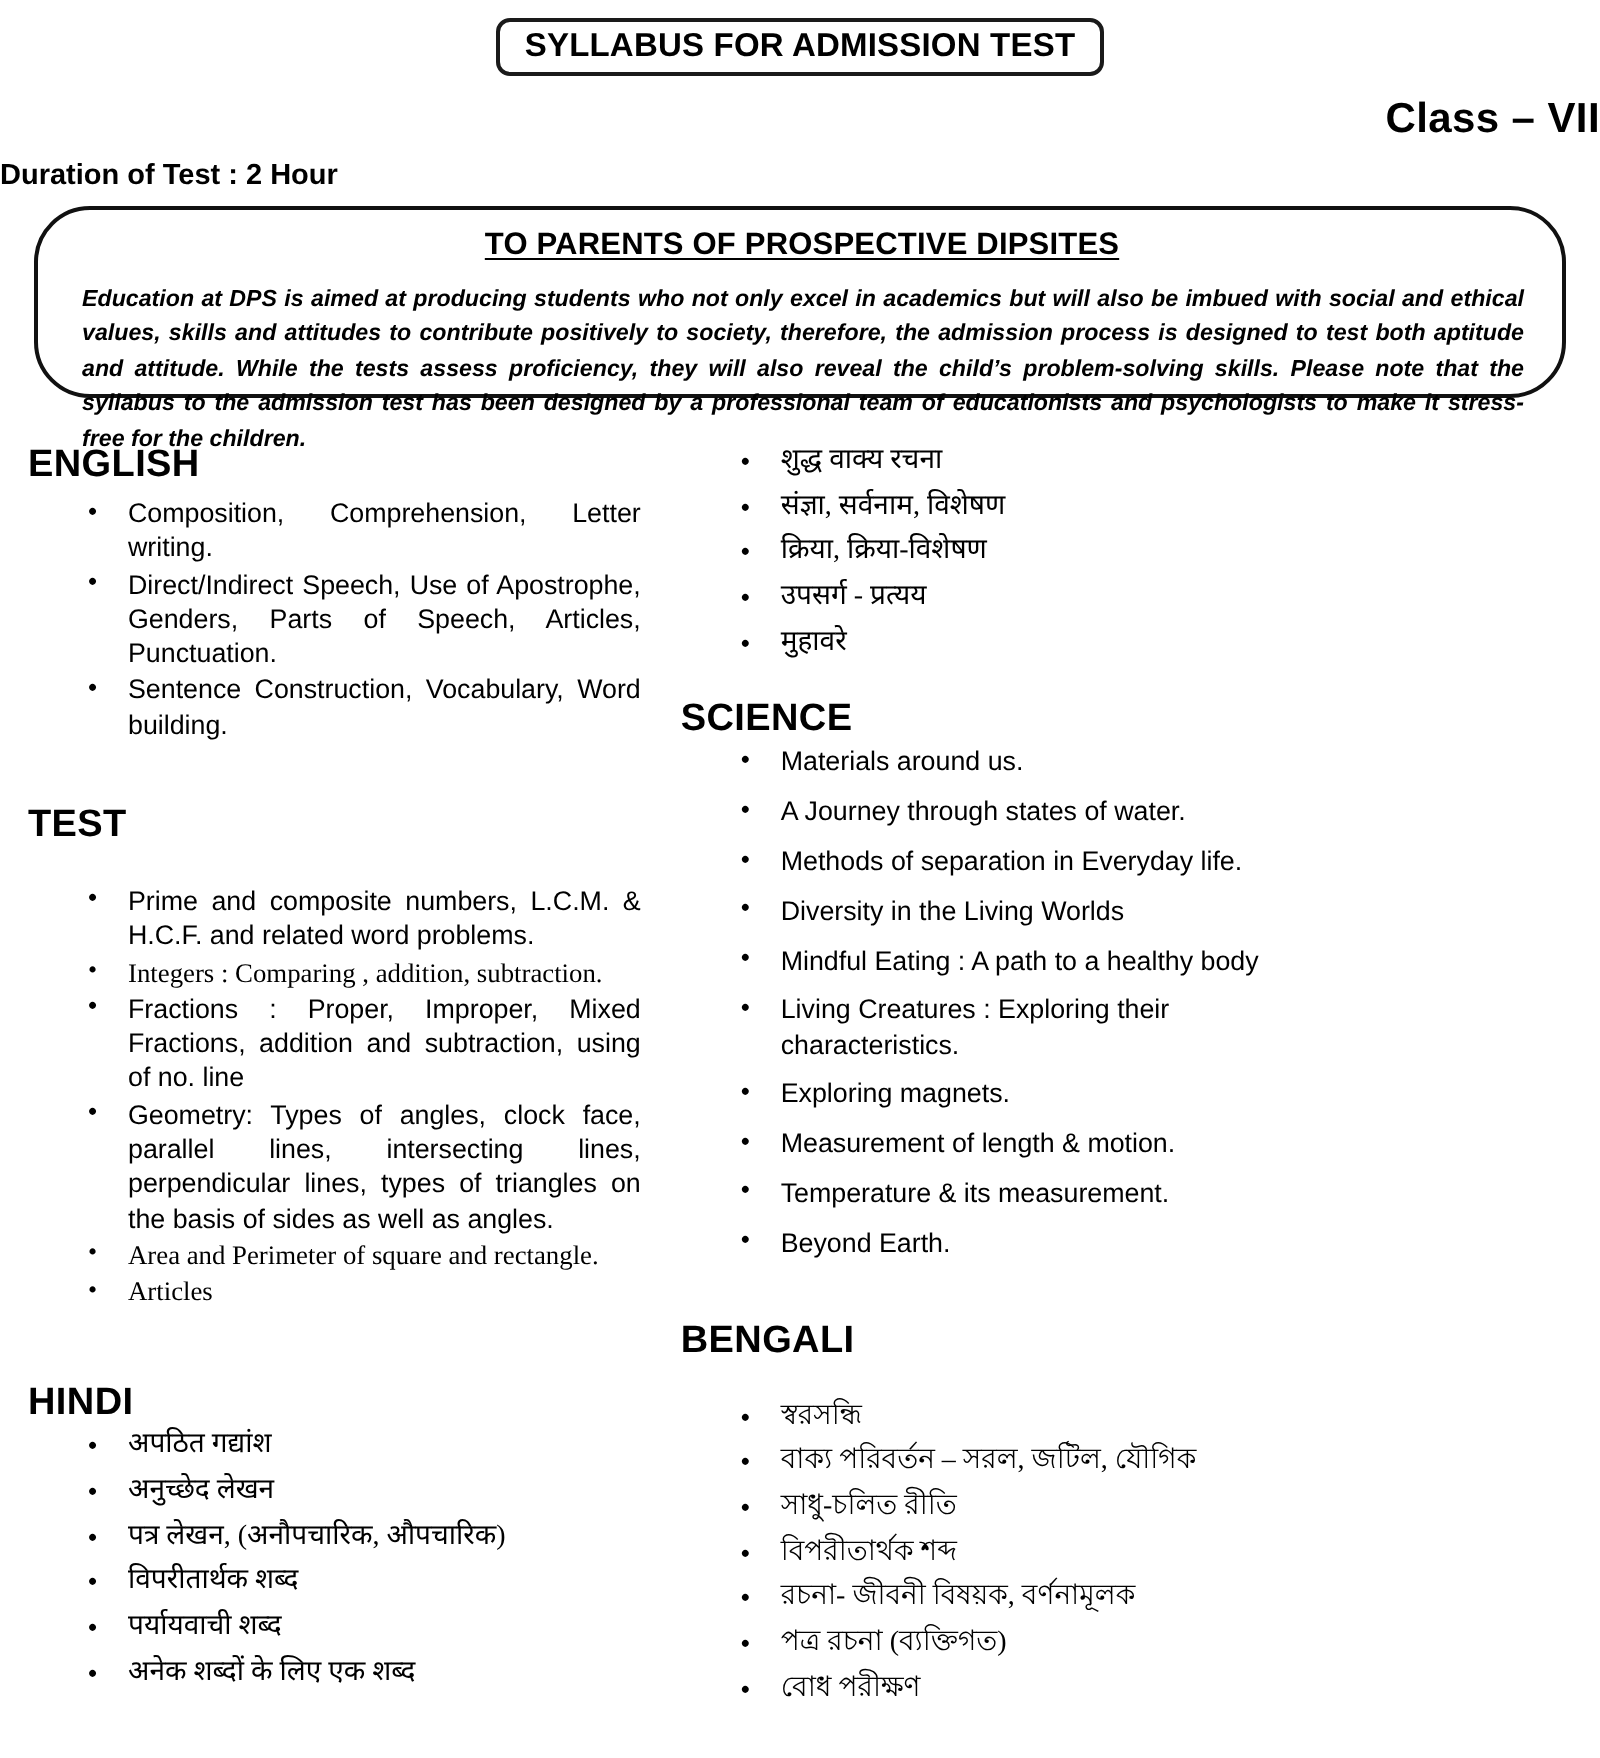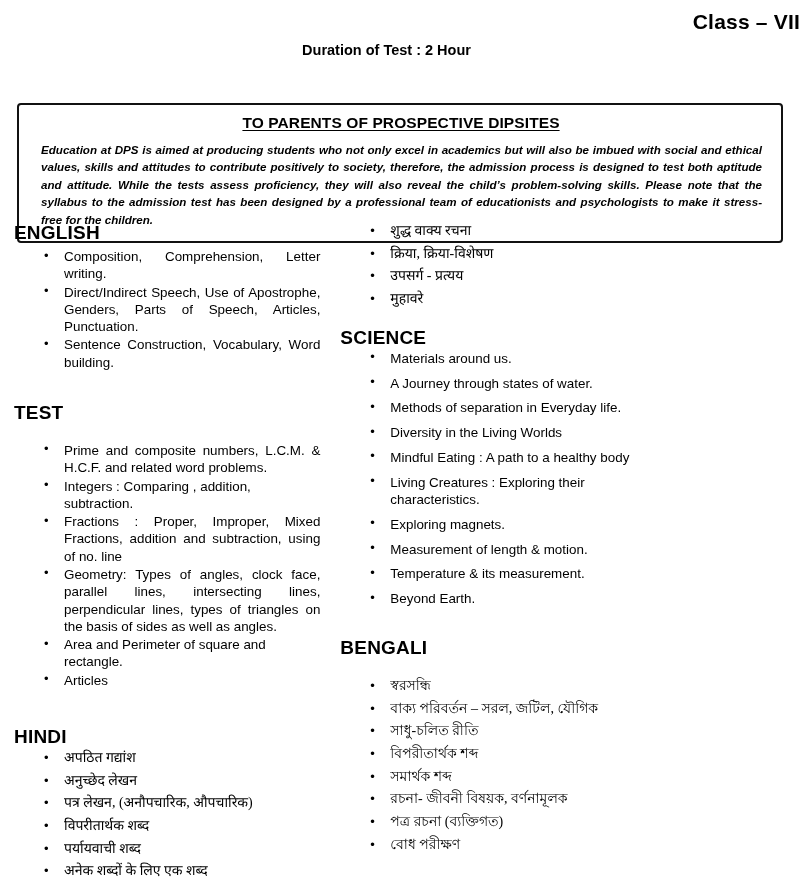--- a/index.html
+++ b/index.html
@@ -35,36 +35,36 @@
 
   .class-line {
     text-align: right;
     font-size: 21px;
     font-weight: bold;
     margin-top: 10px;
     letter-spacing: 0.2px;
   }
 
   .duration-line {
-    text-align: center;
+    text-align: left;
     font-size: 14.5px;
     font-weight: bold;
     padding-right: 27px;
     margin-top: 8px;
   }
 
   
   .notice-box {
     position: absolute;
     left: 17px;
     top: 103px;
     width: 766px;
-    height: 140px;
+    height: 96px;
     border: 2.4px solid #111111;
-    border-radius: 4px;
+    border-radius: 28px;
     padding: 6px 16px 6px 18px;
   }
   .notice-title {
     text-align: center;
     font-size: 15.5px;
     font-weight: bold;
     text-decoration: underline;
     text-underline-offset: 2px;
     margin: 3px 0 9px 0;
     letter-spacing: 0.1px;
@@ -113,21 +113,21 @@
     margin-bottom: 1px;
   }
   ul.items > li::before {
     content: "\2022";
     position: absolute;
     left: 30px;
     top: -0.5px;
     font-size: 13px;
   }
   ul.items.justified > li { text-align: justify; text-justify: inter-word; }
-  ul.items.justified > li.nojust { text-align: left; }
+  ul.items.justified > li.nojust { text-align: left; font-family: Liberation Serif, serif; }
 
   ul.items.loose > li { margin-bottom: 7.5px; }
   ul.items.indic > li {
     font-size: 14px;
     line-height: 1.30;
     margin-bottom: 4.5px;
     font-family: Liberation Serif, serif;
   }
   ul.items.indic > li::before {
     font-family: "Liberation Sans", sans-serif;
@@ -136,20 +136,23 @@
 
   .gap-sm { height: 14px; }
   .gap-md { height: 22px; }
   .gap-lg { height: 30px; }
   .gap-xl { height: 36px; }
 </style>
 </head>
 <body>
 
 <div class="doc-header">
+  <div class="title-box-wrap">
+    <div class="title-box">SYLLABUS FOR ADMISSION TEST</div>
+  </div>
   <div class="class-line">Class – VII</div>
   <div class="duration-line">Duration of Test : 2 Hour</div>
 </div>
 
 <div class="notice-box">
   <div class="notice-title">TO PARENTS OF PROSPECTIVE DIPSITES</div>
   <div class="notice-body">Education at DPS is aimed at producing students who not only excel in academics but will also be imbued with social and ethical  values, skills and attitudes to contribute positively to society, therefore, the admission process is designed to test both aptitude and attitude. While the tests assess proficiency, they will also reveal the child’s problem-solving skills. Please note that the syllabus to the admission test has been designed by a professional team of educationists and psychologists to make it stress- free for the children.</div>
 </div>
 
 <div class="columns">
@@ -194,20 +197,21 @@
       </ul>
     </div>
 
   </div>
 
   <div class="col col-right">
 
     <div class="section">
       <ul class="items indic">
         <li>शुद्ध वाक्य रचना</li>
+        <li>संज्ञा, सर्वनाम, विशेषण</li>
         <li>क्रिया, क्रिया-विशेषण</li>
         <li>उपसर्ग - प्रत्यय</li>
         <li>मुहावरे</li>
       </ul>
     </div>
 
     <div class="gap-sm"></div>
 
     <div class="section">
       <div class="section-head tight">SCIENCE</div>
@@ -228,21 +232,20 @@
     <div class="gap-md"></div>
 
     <div class="section">
       <div class="section-head">BENGALI</div>
       <div class="gap-sm"></div>
       <ul class="items indic">
         <li>স্বরসন্ধি</li>
         <li>বাক্য পরিবর্তন – সরল, জটিল, যৌগিক</li>
         <li>সাধু-চলিত রীতি</li>
         <li>বিপরীতার্থক শব্দ</li>
-        <li>সমার্থক শব্দ</li>
         <li>রচনা- জীবনী বিষয়ক, বর্ণনামূলক</li>
         <li>পত্র রচনা (ব্যক্তিগত)</li>
         <li>বোধ পরীক্ষণ</li>
       </ul>
     </div>
 
   </div>
 </div>
 
 </body></html>

